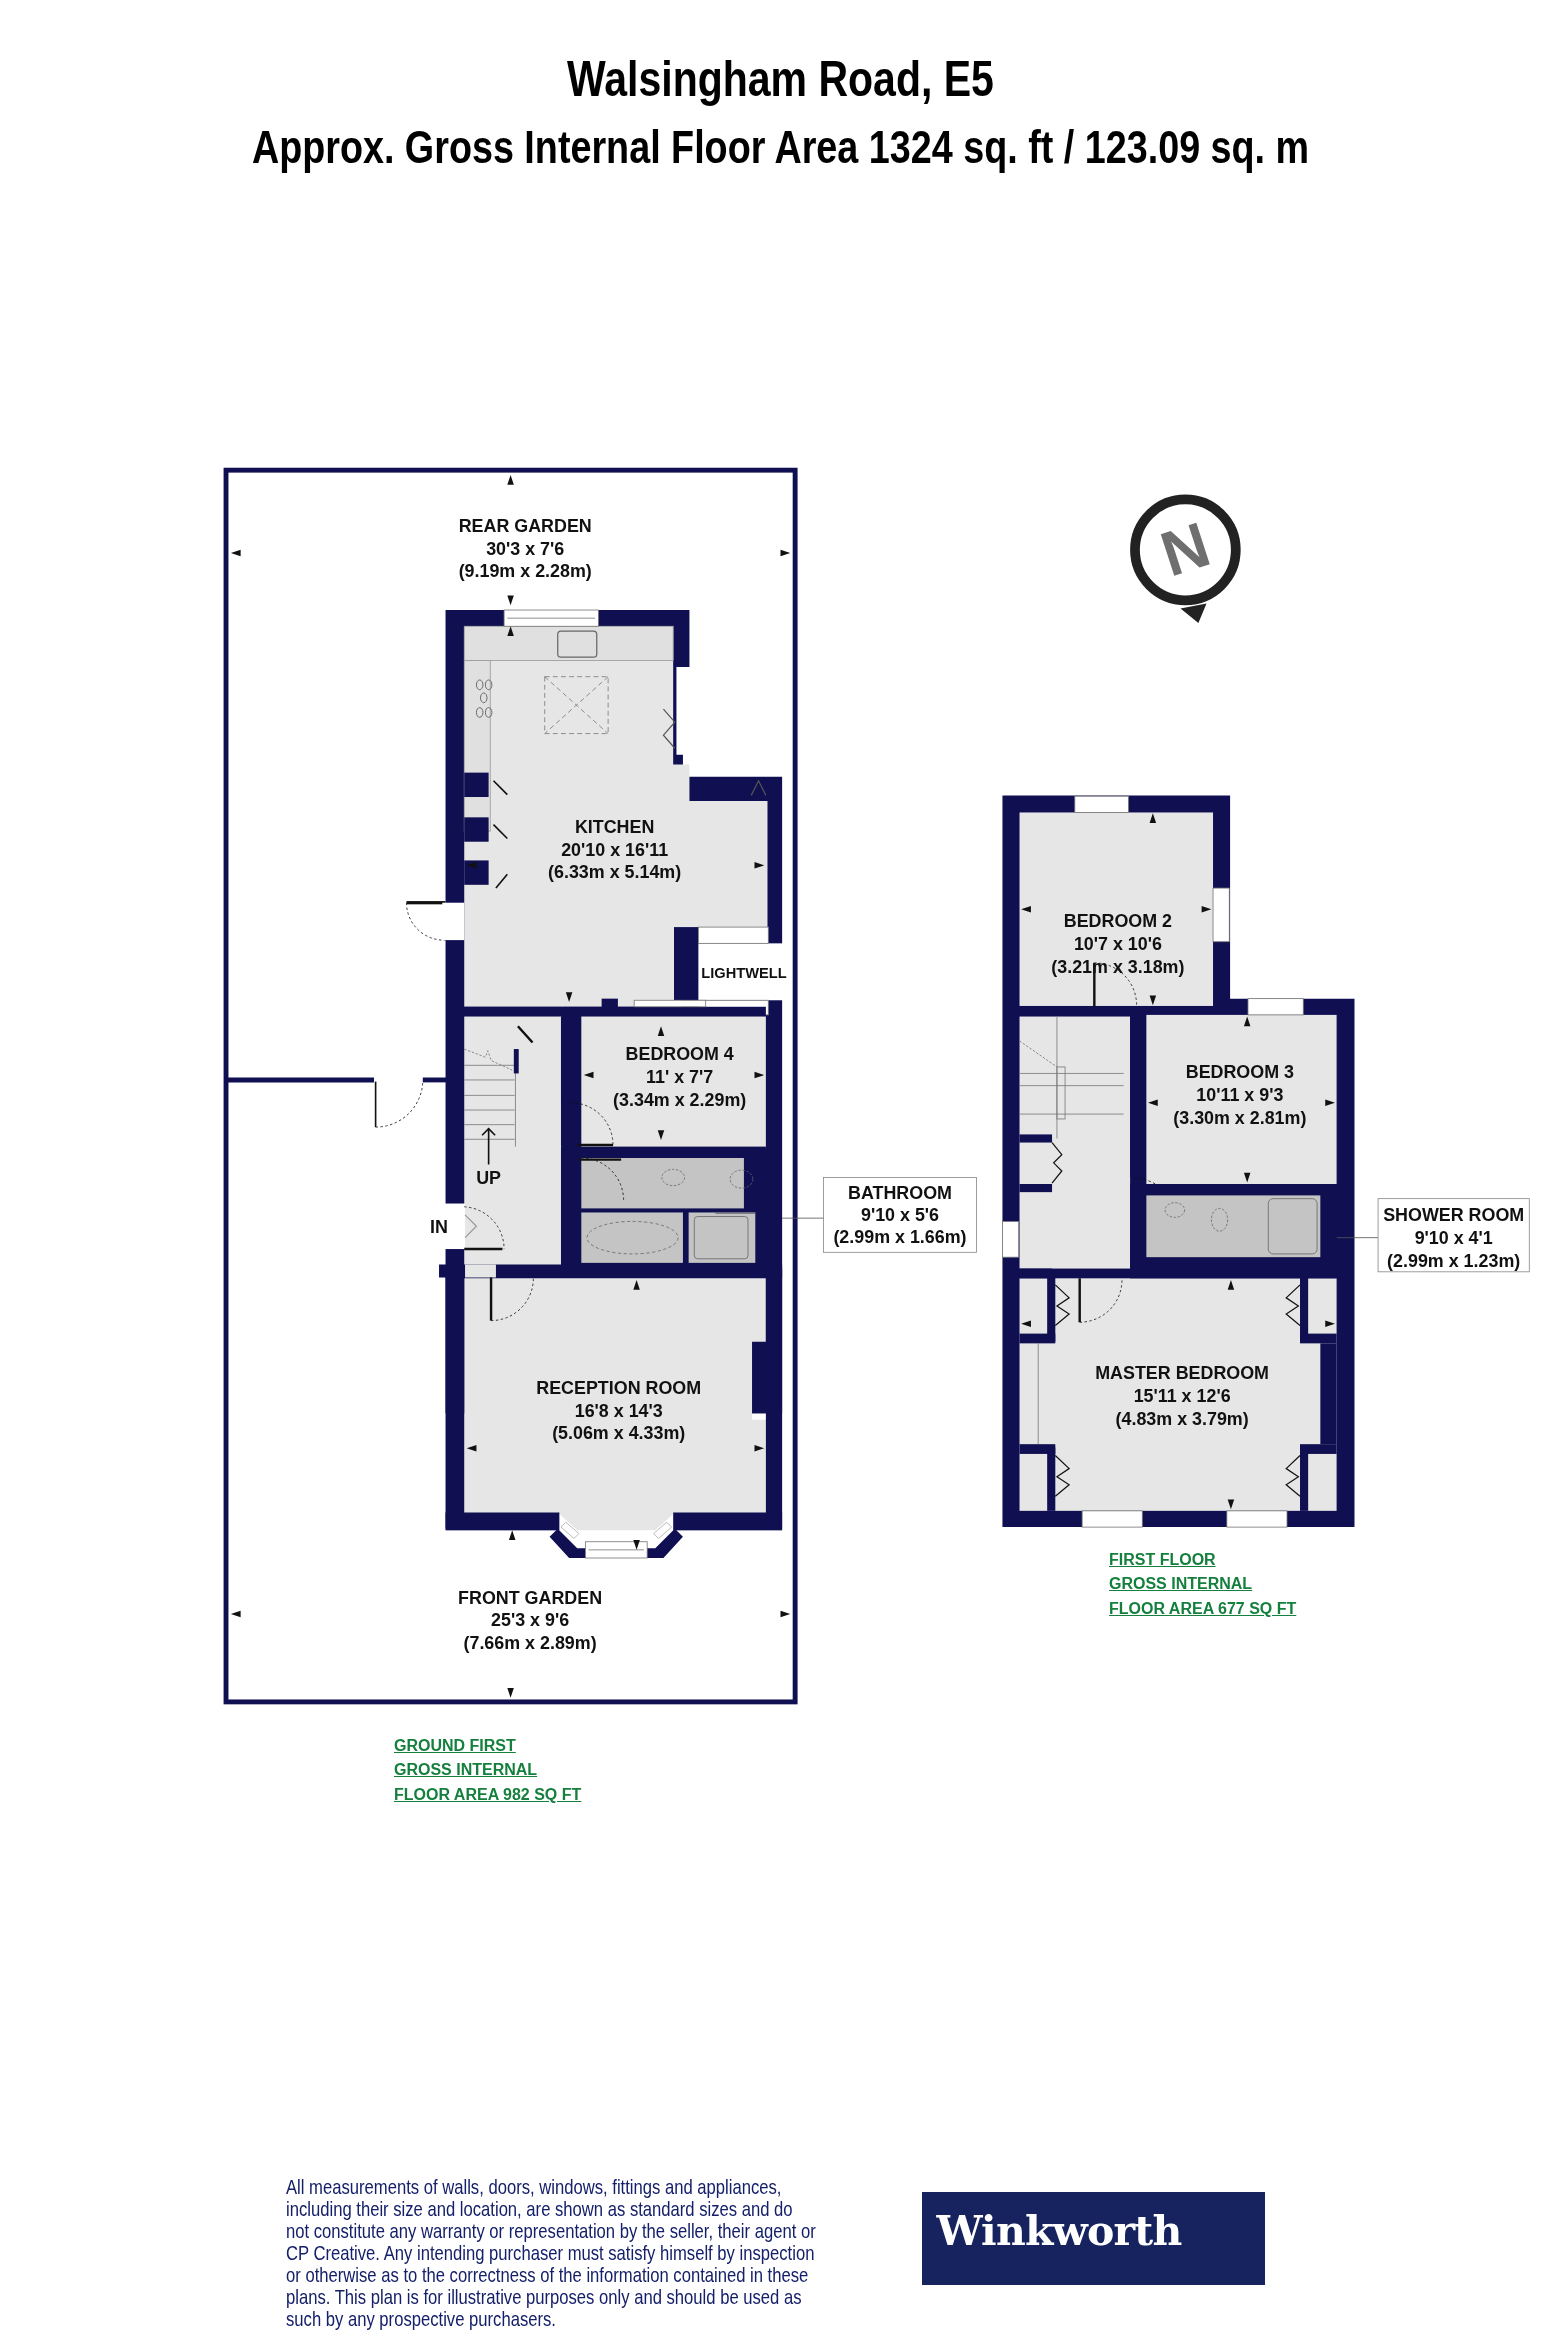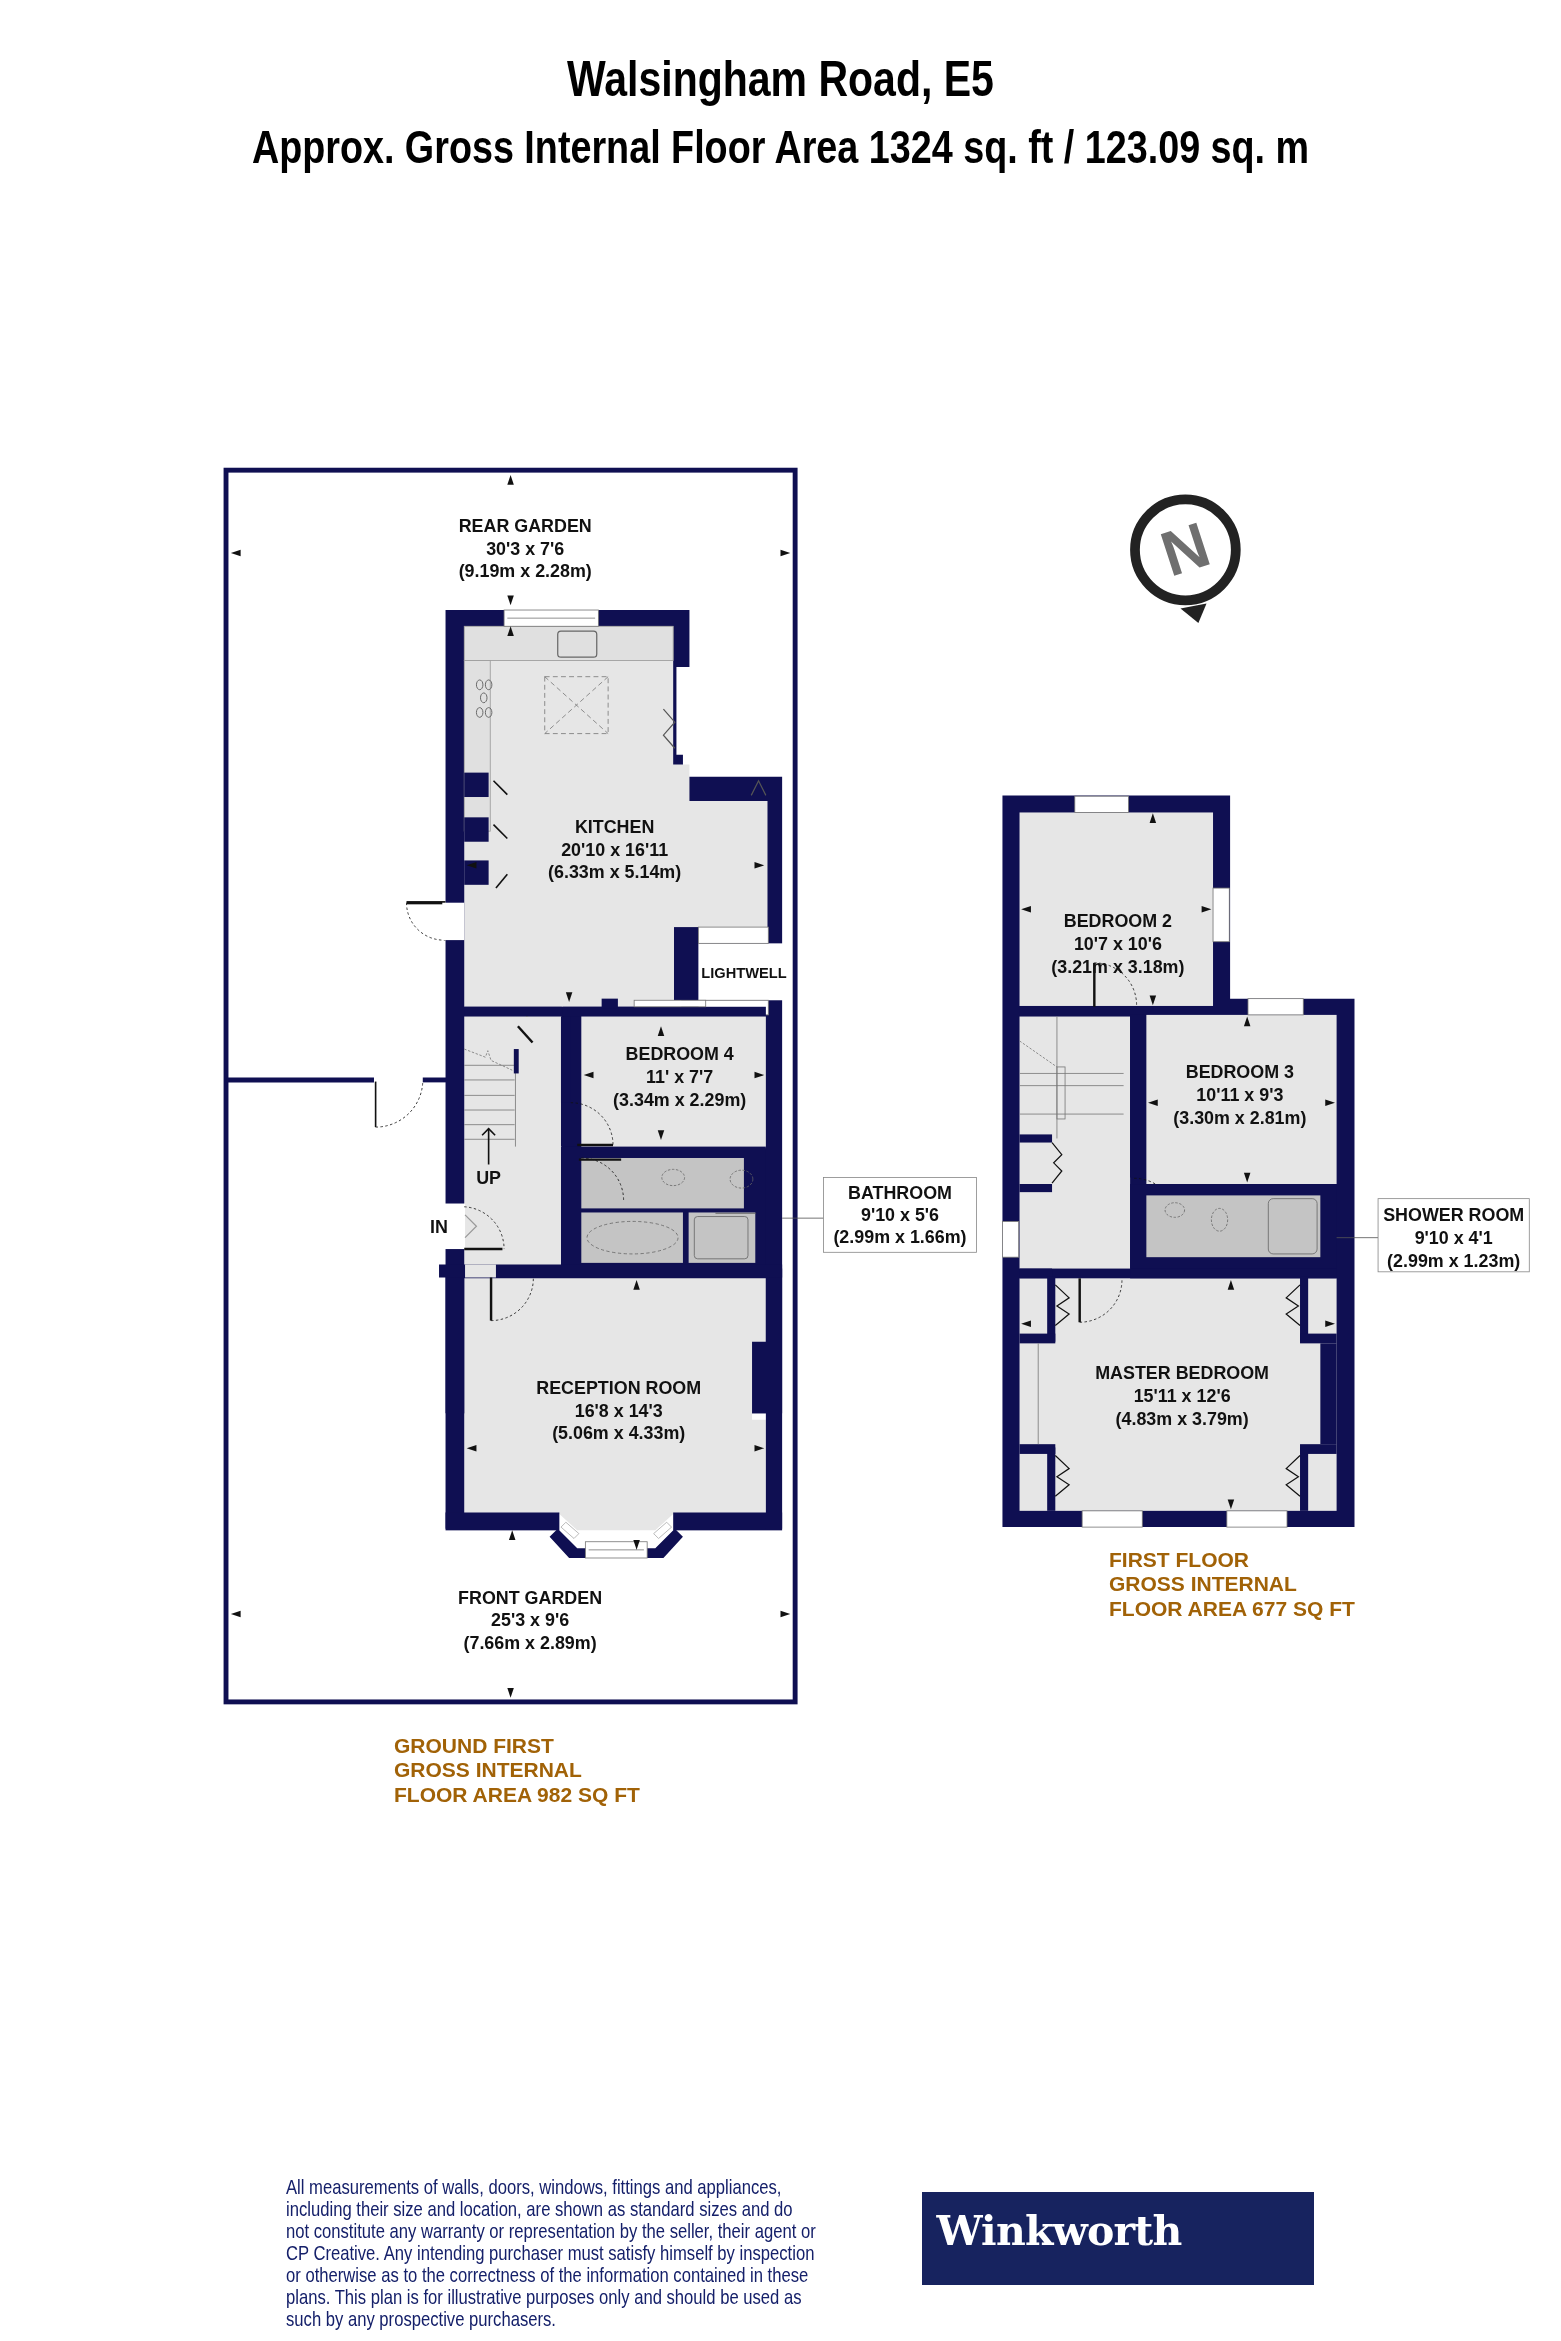--- a/index.html
+++ b/index.html
@@ -2,23 +2,23 @@
 <html style="font-size:13px"><head>
 <meta charset="utf-8">
 <style>
   html, body { margin:0; padding:0; background:#ffffff; }
   body { width:1561px; height:2342px; position:relative; overflow:hidden; font-family:"Liberation Sans", sans-serif; }
   .title { position:absolute; left:0; width:1561px; text-align:center; font-weight:bold; color:#000; transform:scaleX(0.82); transform-origin:center; }
   .t1 { top:50px; font-size:50px; }
   .t2 { top:120px; font-size:46px; }
   svg.plan { position:absolute; left:0; top:0; }
   .lbl { font-family:"Liberation Sans", sans-serif; font-weight:bold; fill:#111; text-anchor:middle; }
-  .floor-note { position:absolute; font-weight:bold; font-size:21px; line-height:24.4px; color:#a16207; }
+  .floor-note { position:absolute; font-weight:bold; font-size:16px; line-height:24.4px; color:#15803d;text-decoration:underline; }
   .disclaimer { position:absolute; left:286px; top:2176px; width:651px; font-size:20.3px; line-height:22px; color:#15206a; transform:scaleX(0.82); transform-origin:left top; }
-  .brand { position:absolute; left:922px; top:2192px; width:392px; height:93px; background:#17235f; }
+  .brand { position:absolute; left:922px; top:2192px; width:343px; height:93px; background:#17235f; }
   .brand span { position:absolute; left:14.6px; top:14.6px; font-family:"DejaVu Serif", serif; font-weight:bold; font-size:41px; color:#ffffff; letter-spacing:-0.8px; }
 </style>
 </head>
 <body>
 
 <div class="title t1">Walsingham Road, E5</div>
 <div class="title t2">Approx. Gross Internal Floor Area 1324 sq. ft / 123.09 sq. m</div>
 
 <svg class="plan" width="1561" height="2342" viewBox="0 0 1920 2880" xmlns="http://www.w3.org/2000/svg">
   <defs>

